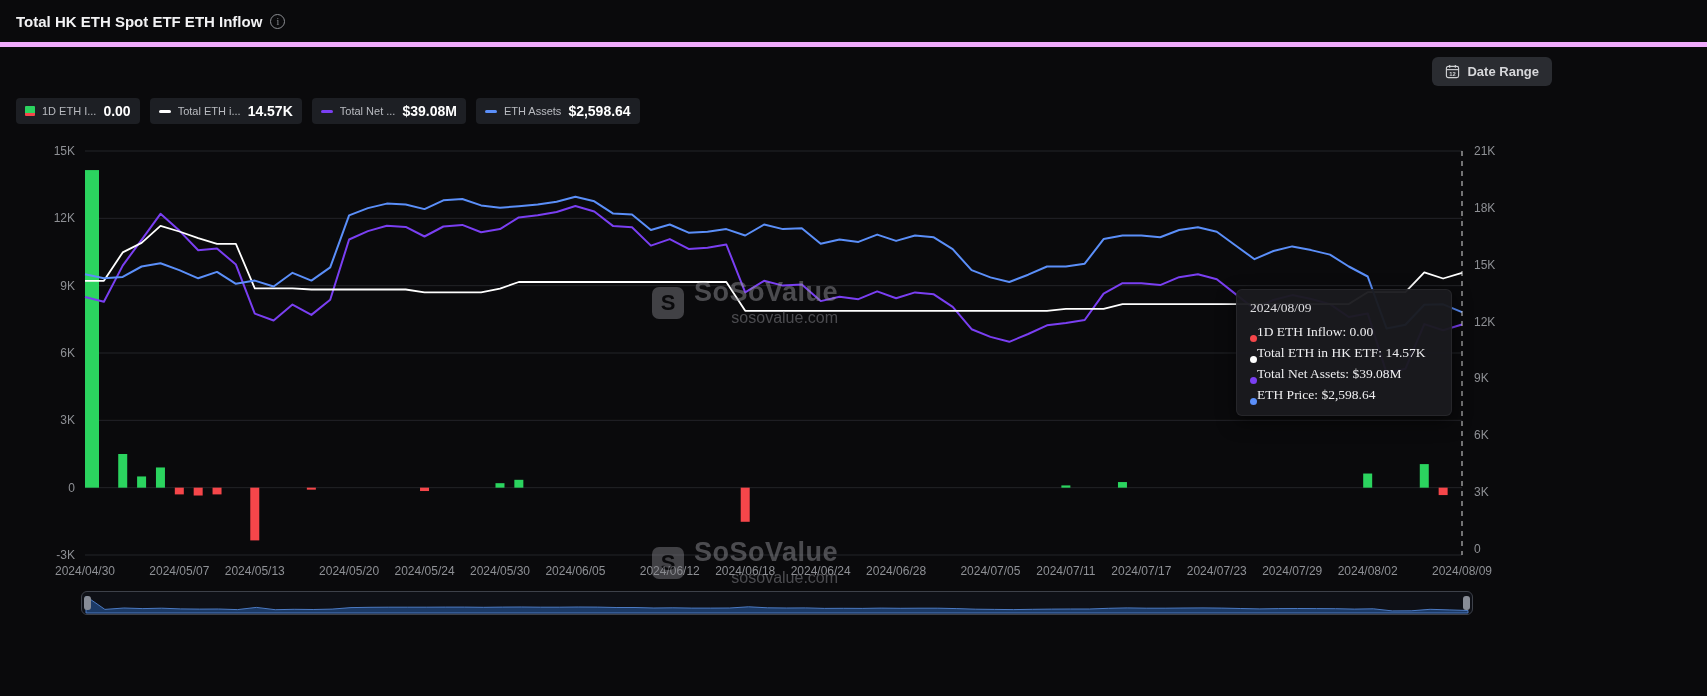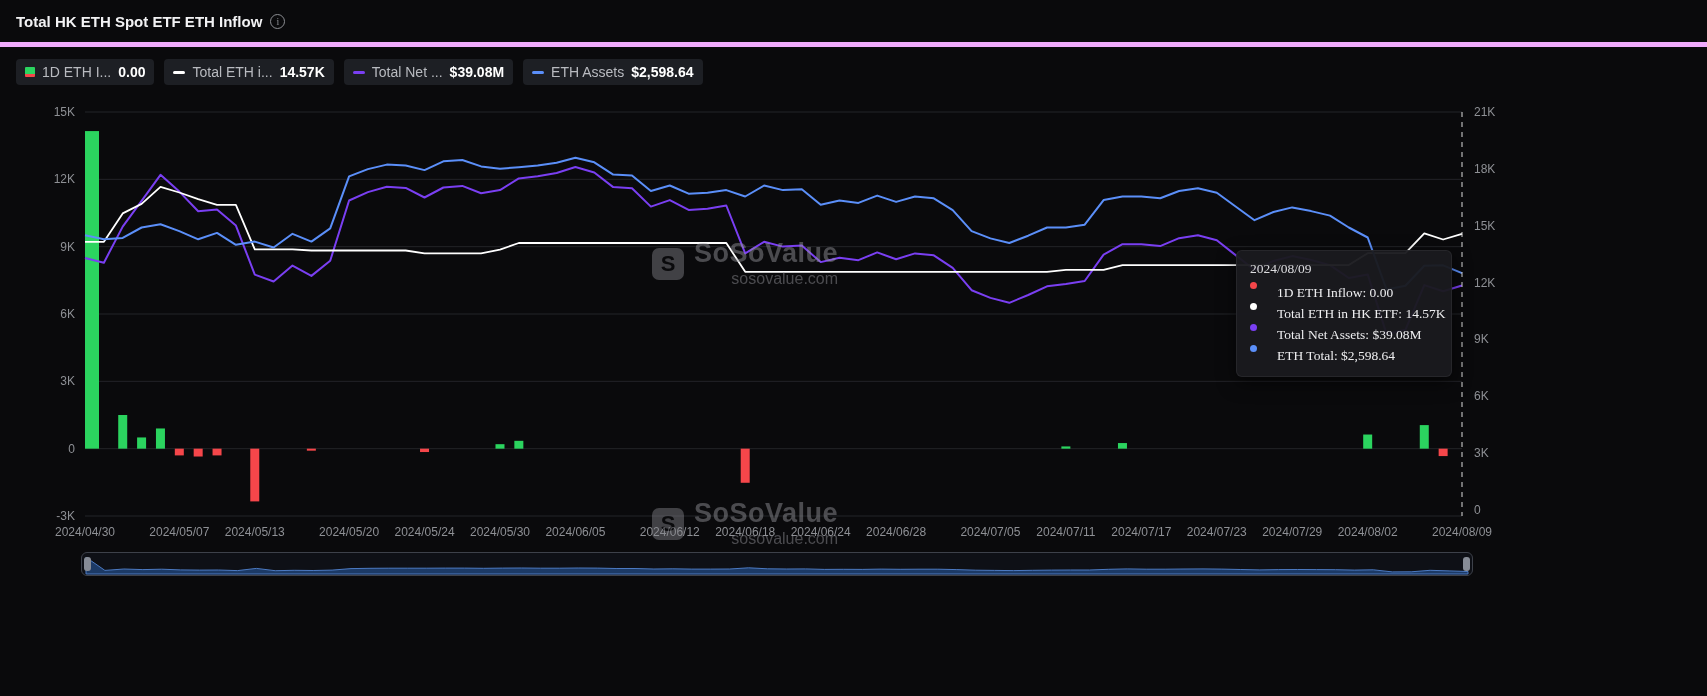--- a/index.html
+++ b/index.html
@@ -18,21 +18,21 @@
   .content { width:1568px; }
   
   .toolbar { display:flex; justify-content:flex-end; padding:10px 16px 0 0; }
   .btn-range { display:flex; align-items:center; gap:7px; background:#2a2c31; border:none;
                border-radius:6px; padding:7px 13px; color:#d6d7da; font-size:13px;
                font-weight:600; cursor:pointer; font-family:inherit; }
   
   .legend { display:flex; gap:10px; margin:12px 0 0 16px; }
   .chip { display:flex; align-items:center; gap:7px; background:#1d1f24;
           border-radius:4px; padding:5px 9px; cursor:pointer; }
-  .chip .lbl { font-size:14px; color:#b9bbc0; }
+  .chip .lbl { font-size:11px; color:#b9bbc0; }
   .chip .val { font-size:14px; font-weight:700; color:#ffffff; }
   .mark-bar { width:10px; height:10px; border-radius:1px;
               background:linear-gradient(180deg,#2bd45f 0 68%,#f5464a 68% 100%); }
   .mark-dash { width:12px; height:3px; border-radius:2px; display:inline-block; }
   .mark-white { background:#ffffff; } .mark-purple { background:#7a3ff2; }
   .mark-blue { background:#5b8ff9; }
   
   .chart-wrap { position:relative; width:1568px; height:446px; margin-top:17px; }
   .chart-wrap svg { position:absolute; left:0; top:0; }
   svg text { font-family:"Liberation Sans", sans-serif; }
@@ -44,21 +44,21 @@
              color:#0a0a0c; font-weight:800; font-size:22px; display:flex;
              align-items:center; justify-content:center; }
   .wm-name { font-size:27px; font-weight:800; color:#9a9aa0; letter-spacing:.5px; display:block; line-height:1;text-align:center; }
   .wm-domain { font-size:16px; color:#9a9aa0; display:block; text-align:right; margin-top:3px; }
   
   .tooltip { position:absolute; left:1236px; top:148px; width:216px; z-index:5;
              background:rgba(26,26,30,.96); border:1px solid rgba(255,255,255,.06);
              border-radius:6px; padding:10px 13px; box-shadow:0 6px 18px rgba(0,0,0,.55);
              font-family:"Liberation Serif", serif; font-size:13.5px; color:#eeeef0; }
   .tt-date { color:#dcdcdf; margin-bottom:5px; }
-  .tt-row { display:flex; align-items:flex-start; gap:20px; line-height:21px; white-space:nowrap; }
+  .tt-row { display:flex; align-items:flex-end; gap:0; line-height:21px; white-space:nowrap; }
   .dot { width:7px; height:7px; border-radius:50%; flex:0 0 auto; }
   .dot-red{background:#f5464a} .dot-white{background:#ffffff}
   .dot-purple{background:#7a3ff2} .dot-blue{background:#5b8ff9}
   
   .navigator { position:relative; width:1392px; height:24px; margin:4px 0 0 81px;
                border:1px solid #3d414a; border-radius:6px; background:#0e1016;
                overflow:hidden; cursor:ew-resize; }
   .navigator svg { position:absolute; left:0; top:0; }
   .nav-handle { position:absolute; top:4px; width:7px; height:14px; border-radius:3px;
                 background:#878c96; z-index:2; cursor:ew-resize; }
@@ -67,20 +67,32 @@
 </head>
 <body>
 
 <header class="hdr">
   <span class="hdr-title">Total HK ETH Spot ETF ETH Inflow</span>
   <span class="info-ic">i</span>
 </header>
 
 <div class="content">
 
+  <div class="toolbar">
+    <button class="btn-range">
+      <svg width="15" height="15" viewBox="0 0 16 16" fill="none" stroke="#cfd1d4" stroke-width="1.2">
+        <rect x="1.5" y="2.5" width="13" height="12" rx="2"></rect>
+        <line x1="1.5" y1="6" x2="14.5" y2="6"></line>
+        <line x1="5" y1="1" x2="5" y2="4"></line>
+          <line x1="11" y1="1" x2="11" y2="4"></line>
+        <text x="8" y="12.6" font-size="6.2" text-anchor="middle" fill="#cfd1d4" stroke="none">12</text>
+      </svg>
+      <span>Date Range</span>
+    </button>
+  </div>
 
   <div class="legend">
     <div class="chip">
       <span class="mark-bar"></span>
       <span class="lbl">1D ETH I...</span>
       <span class="val">0.00</span>
     </div>
     <div class="chip">
       <span class="mark-dash mark-white"></span>
       <span class="lbl">Total ETH i...</span>
@@ -192,21 +204,21 @@
       <div class="tt-row">
         <span class="dot dot-white"></span>
         <span><span>Total ETH in HK ETF:</span> <span>14.57K</span></span>
       </div>
       <div class="tt-row">
         <span class="dot dot-purple"></span>
         <span><span>Total Net Assets:</span> <span>$39.08M</span></span>
       </div>
       <div class="tt-row">
         <span class="dot dot-blue"></span>
-        <span><span>ETH Total:</span> <span>$2,598.64</span></span>
+        <span><span>ETH Price:</span> <span>$2,598.64</span></span>
       </div>
     </div>
   </div>
 
   <div class="navigator">
     <svg id="nav-svg" width="1390" height="22" viewBox="0 0 1390 22">
         <path d="M4,21 L4.0,4.3 L22.9,17.4 L41.9,16.0 L60.8,16.6 L79.7,16.2 L98.7,16.9 L117.6,17.1 L136.5,17.0 L155.5,17.6 L174.4,15.4 L193.3,17.7 L212.2,17.3 L231.2,17.5 L250.1,17.1 L269.0,15.6 L288.0,15.3 L306.9,15.2 L325.8,15.2 L344.8,15.2 L363.7,15.1 L382.6,15.1 L401.6,15.3 L420.5,15.1 L439.4,15.0 L458.4,15.2 L477.3,15.2 L496.2,15.0 L515.2,15.1 L534.1,15.5 L553.0,15.5 L571.9,16.0 L590.9,15.8 L609.8,16.1 L628.7,16.1 L647.7,16.0 L666.6,14.8 L685.5,15.8 L704.5,16.0 L723.4,15.9 L742.3,16.4 L761.3,16.3 L780.2,16.4 L799.1,16.1 L818.1,16.3 L837.0,16.2 L855.9,16.2 L874.8,16.6 L893.8,17.2 L912.7,17.4 L931.6,17.6 L950.6,17.3 L969.5,17.1 L988.4,17.0 L1007.4,17.0 L1026.3,16.3 L1045.2,15.9 L1064.2,16.2 L1083.1,16.2 L1102.0,16.0 L1121.0,15.9 L1139.9,16.1 L1158.8,16.5 L1177.8,16.9 L1196.7,16.6 L1215.6,16.5 L1234.5,16.6 L1253.5,16.7 L1272.4,17.1 L1291.3,16.8 L1310.3,18.9 L1329.2,18.8 L1348.1,17.3 L1367.1,17.9 L1386.0,18.5 L1386,21 Z" fill="#1c3a66" stroke="#4c7ac2" stroke-width="1"></path>
       </svg>
     <span class="nav-handle left"></span>
     <span class="nav-handle right"></span>

